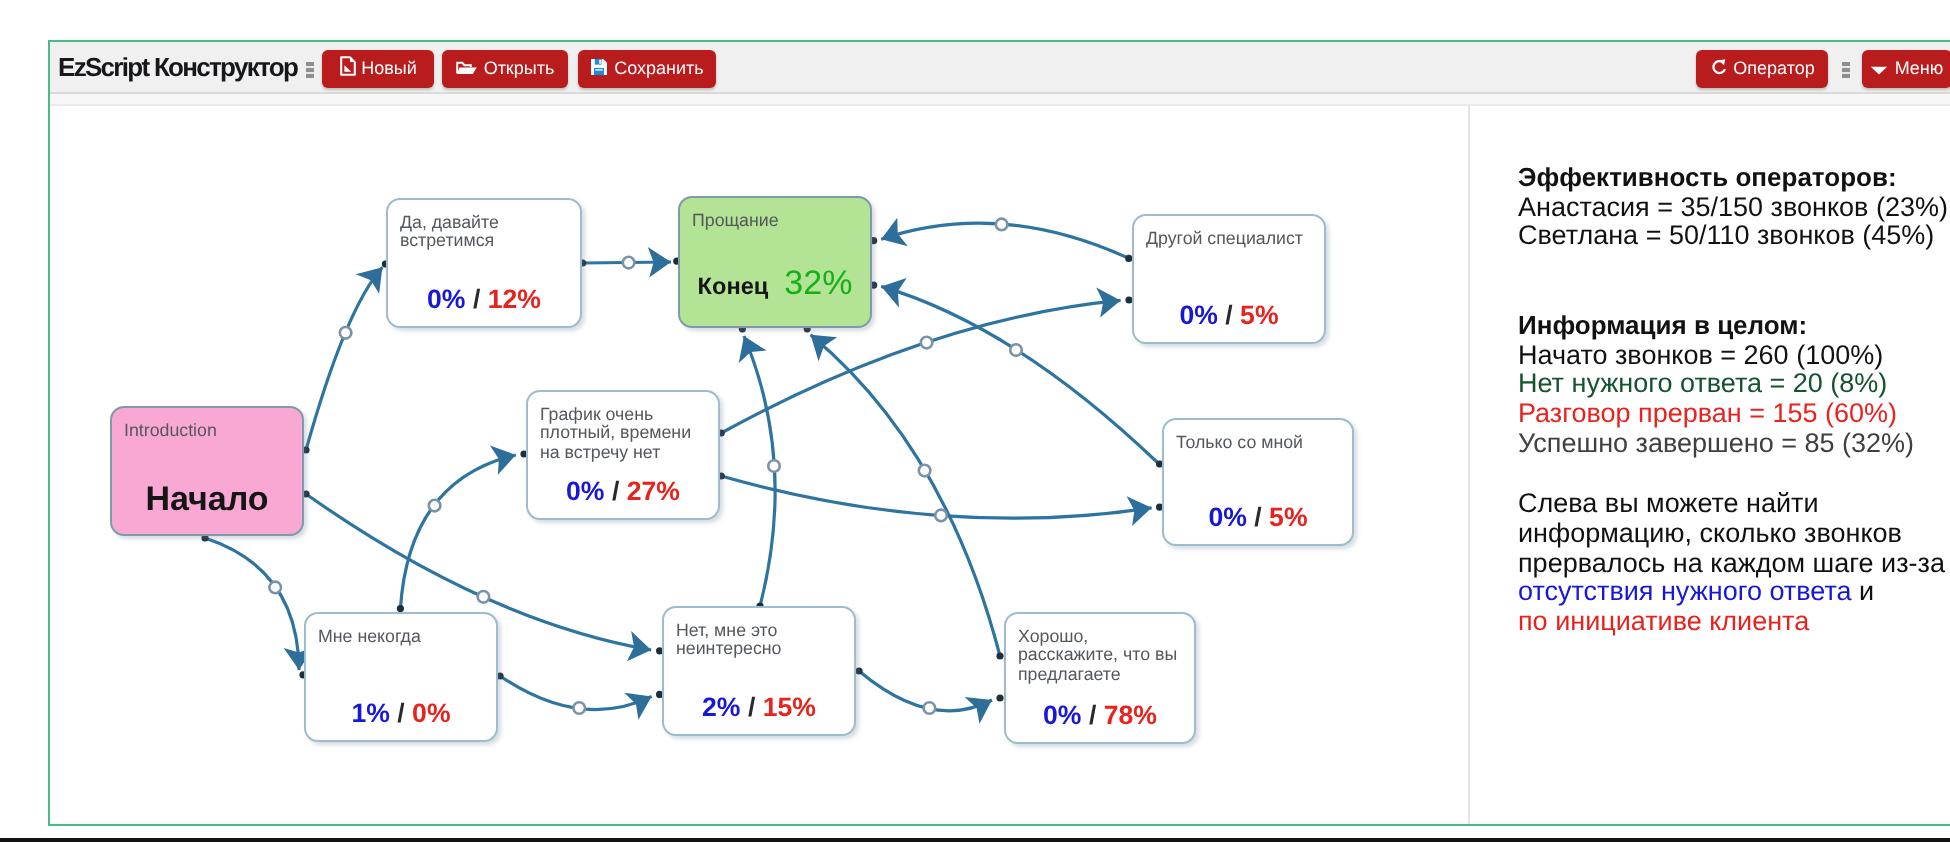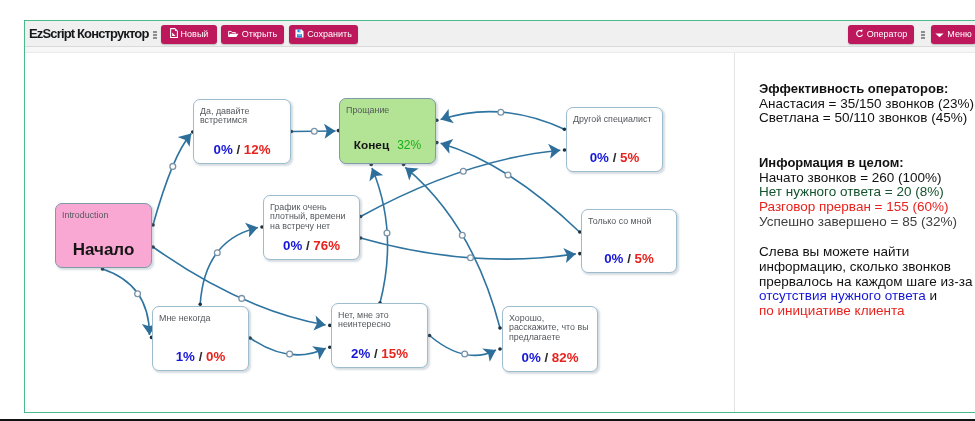--- a/index.html
+++ b/index.html
@@ -11,21 +11,21 @@
   #bottombar{position:absolute;left:0;top:419px;width:975px;height:2px;background:#121212;}
   
   #toolbar{position:absolute;left:0;top:0;right:0;height:25px;
            background:#f0f0f0;border-bottom:1px solid #dadada;}
   #subbar{position:absolute;left:0;top:26px;right:0;height:5px;background:#f7f7f7;
           border-bottom:1px solid #ebebeb;}
   .app-title{position:absolute;left:4px;top:5px;font-size:13px;font-weight:bold;color:#15171a;
              letter-spacing:-0.85px;}
   .grip{position:absolute;top:10px;width:4px;height:8px;
         background:repeating-linear-gradient(to bottom,#8f8f8f 0,#8f8f8f 2px,#e8e8e8 2px,#e8e8e8 3px);}
-  .btn{position:absolute;top:4px;height:19px;background:#be185d;border-radius:3px;
+  .btn{position:absolute;top:4px;height:19px;background:#b91c1c;border-radius:3px;
        color:#fff;font-size:9px;line-height:19px;text-align:center;white-space:nowrap;
        box-shadow:0 1px 1.5px rgba(0,0,0,.22);cursor:pointer;}
   .btn .ic{display:inline-block;vertical-align:-1px;margin-right:3px;}
   
   #canvas{position:absolute;left:0;top:32px;width:709px;bottom:0;overflow:hidden;}
   #divider{position:absolute;left:709px;top:32px;bottom:0;width:1px;background:#e4e4e4;}
   #info{position:absolute;left:710px;top:32px;right:0;bottom:0;}
   
   .node{position:absolute;box-sizing:border-box;border:1px solid #9dbccd;border-radius:7px;
         background:#ffffff;box-shadow:1.5px 1.5px 2px rgba(120,140,155,.30);}
@@ -35,21 +35,21 @@
              line-height:9.3px;}
   .node .main{position:absolute;left:0;right:0;bottom:7px;text-align:center;font-size:11.5px;
               font-weight:bold;color:#151515;}
   .node .pct{position:absolute;left:0;right:0;bottom:6px;text-align:center;font-size:13.3px;
              font-weight:bold;}
   .pct .b{color:#1717d8;}
   .pct .s{color:#2a2a2a;}
   .pct .r{color:#e8231e;}
   .node.blue .main{text-align:center;font-size:17px;}
   .node.green .main{font-size:11.8px;bottom:11px;}
-  .node.green .main .g{color:#16b016;margin-left:8px;font-size:12px;font-weight:normal;}
+  .node.green .main .g{color:#16b016;margin-left:8px;font-size:17px;font-weight:normal;}
   svg.edges{position:absolute;left:0;top:0;width:709px;height:330px;overflow:visible;}
   
   #info .blk{position:absolute;left:24px;right:2px;}
   #info .hd{font-size:13px;font-weight:bold;color:#111;line-height:14.7px;white-space:nowrap;}
   #info .ln{font-size:13.5px;color:#111;line-height:14.7px;white-space:nowrap;}
   #info .ln.blue{color:#14532d;}
   #info .ln.red{color:#e8231e;}
   #info .ln.green{color:#404040;}
   #info .para{font-size:13.5px;color:#111;line-height:14.75px;white-space:nowrap;}
   #info .para .bl{color:#1717d8;}
@@ -186,41 +186,41 @@
       <div class="main"><span>Конец</span><span class="g">32%</span></div>
     </div>
 
     <div class="node" style="left:541px;top:54px;width:97px;height:65px">
       <div class="cap">Другой специалист</div>
       <div class="pct"><span class="b">0%</span> <span class="s">/</span> <span class="r">5%</span></div>
     </div>
 
     <div class="node" style="left:238px;top:142px;width:97px;height:65px">
       <div class="cap">График очень плотный, времени на встречу нет</div>
-      <div class="pct"><span class="b">0%</span> <span class="s">/</span> <span class="r">76%</span></div>
+      <div class="pct"><span class="b">0%</span> <span class="s">/</span> <span class="r">27%</span></div>
     </div>
 
     <div class="node" style="left:556px;top:156px;width:96px;height:64px">
       <div class="cap">Только со мной</div>
       <div class="pct"><span class="b">0%</span> <span class="s">/</span> <span class="r">5%</span></div>
     </div>
 
     <div class="node" style="left:127px;top:253px;width:97px;height:65px">
       <div class="cap">Мне некогда</div>
       <div class="pct"><span class="b">1%</span> <span class="s">/</span> <span class="r">0%</span></div>
     </div>
 
     <div class="node" style="left:306px;top:250px;width:97px;height:65px">
       <div class="cap">Нет, мне это неинтересно</div>
       <div class="pct"><span class="b">2%</span> <span class="s">/</span> <span class="r">15%</span></div>
     </div>
 
     <div class="node" style="left:477px;top:253px;width:96px;height:66px">
       <div class="cap">Хорошо, расскажите, что вы предлагаете</div>
-      <div class="pct"><span class="b">0%</span> <span class="s">/</span> <span class="r">82%</span></div>
+      <div class="pct"><span class="b">0%</span> <span class="s">/</span> <span class="r">78%</span></div>
     </div>
   </div>
   <div id="divider"></div>
   <div id="info">
     <div class="blk" style="top:29px">
       <div class="hd">Эффективность операторов:</div>
       <div class="ln">Анастасия = 35/150 звонков (23%)</div>
       <div class="ln">Светлана = 50/110 звонков (45%)</div>
     </div>
     <div class="blk" style="top:103px">

